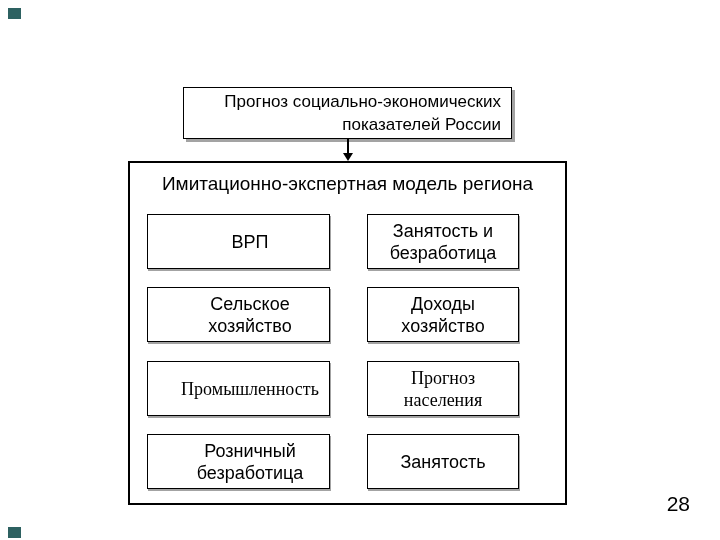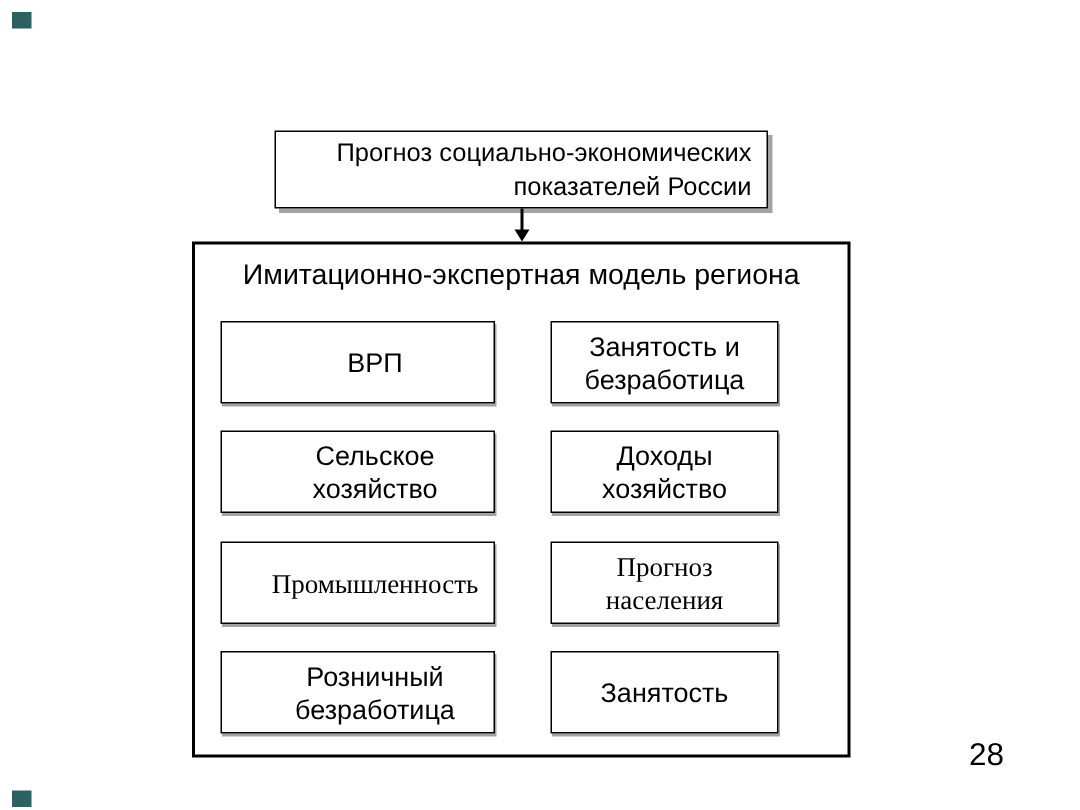--- a/index.html
+++ b/index.html
@@ -109,21 +109,21 @@
   .row-0 { top: 51px; }
   .row-1 { top: 124px; text-align: center; }
   .row-2 { top: 198px; font-family: Liberation Serif, serif; }
   .row-3 { top: 271px; }
 
   .page-number {
     position: absolute;
     left: 646px;
     top: 492px;
     width: 44px;
-    text-align: left;
+    text-align: right;
     font-size: 21px;
     line-height: 24px;
   }
 </style>
 </head>
 <body>
 
 <div class="slide">
 
   <div class="corner corner-top" style="background: rgb(45, 97, 97);"></div>

